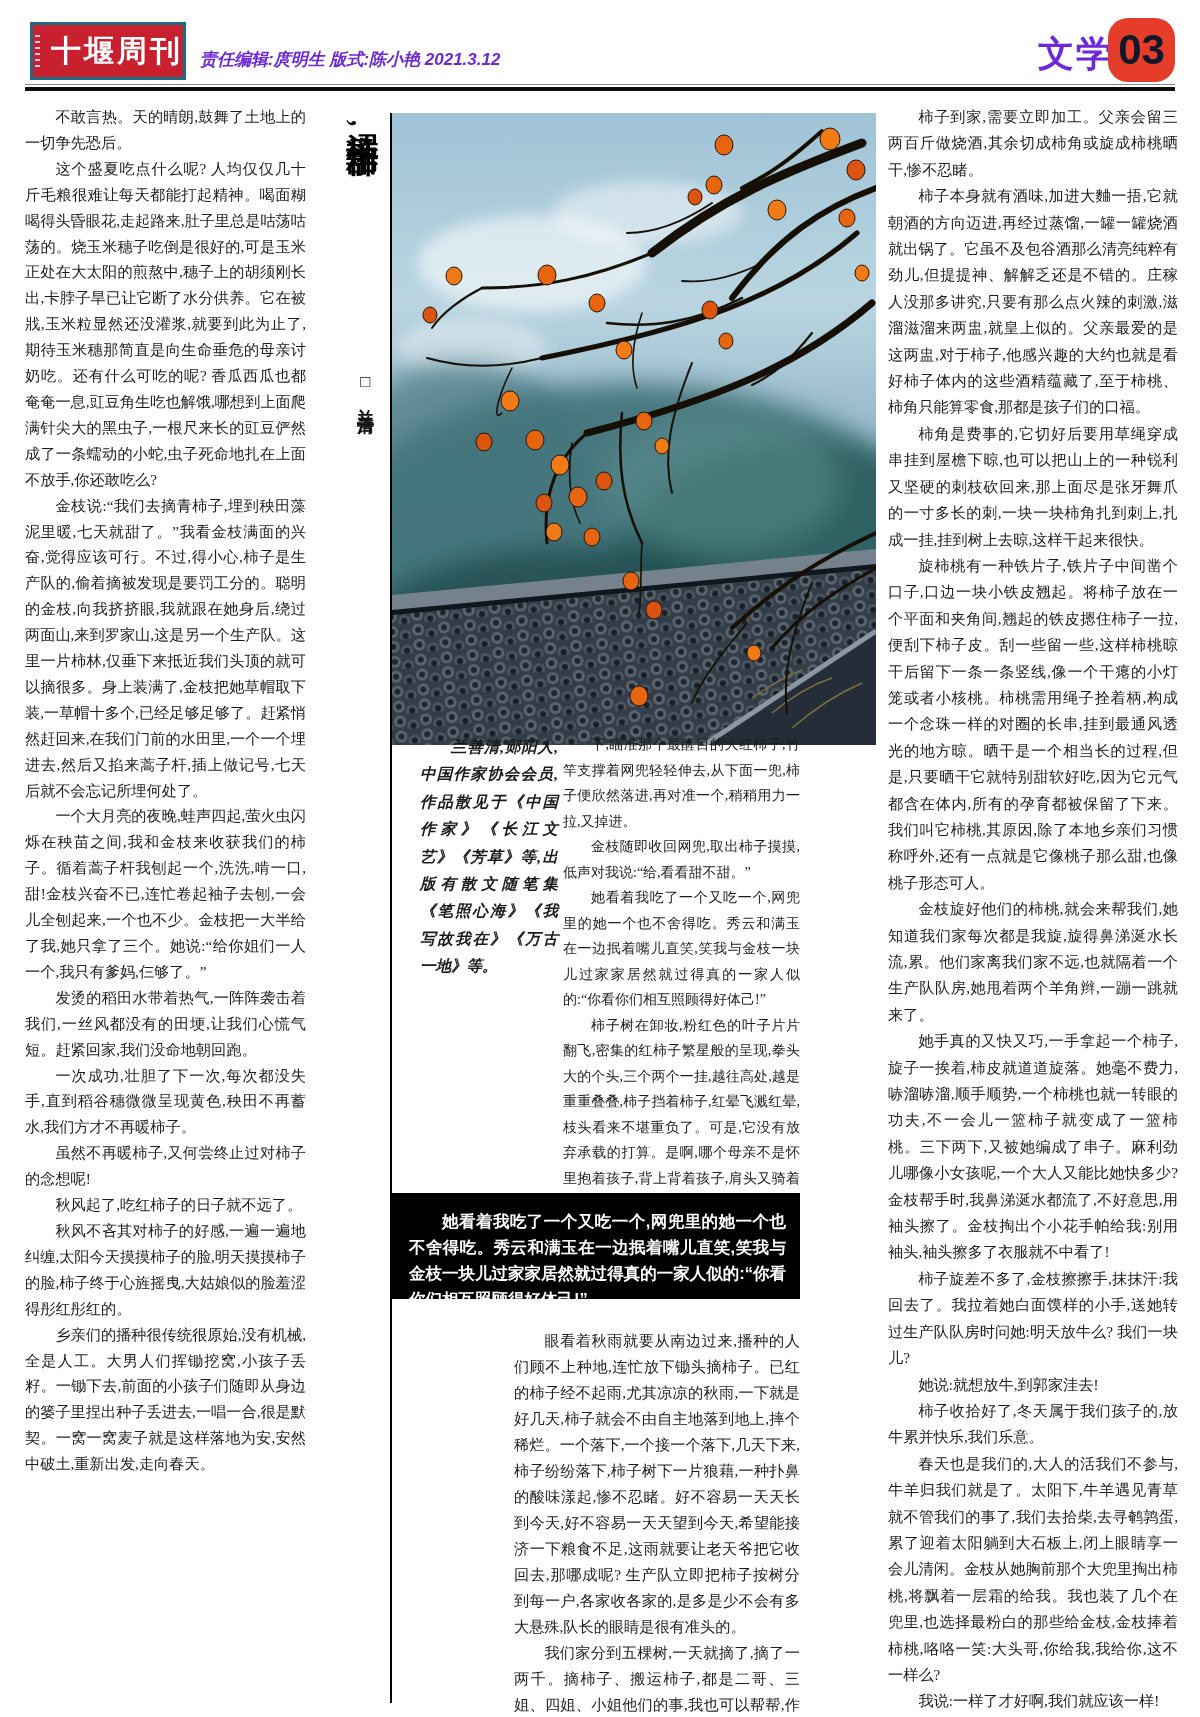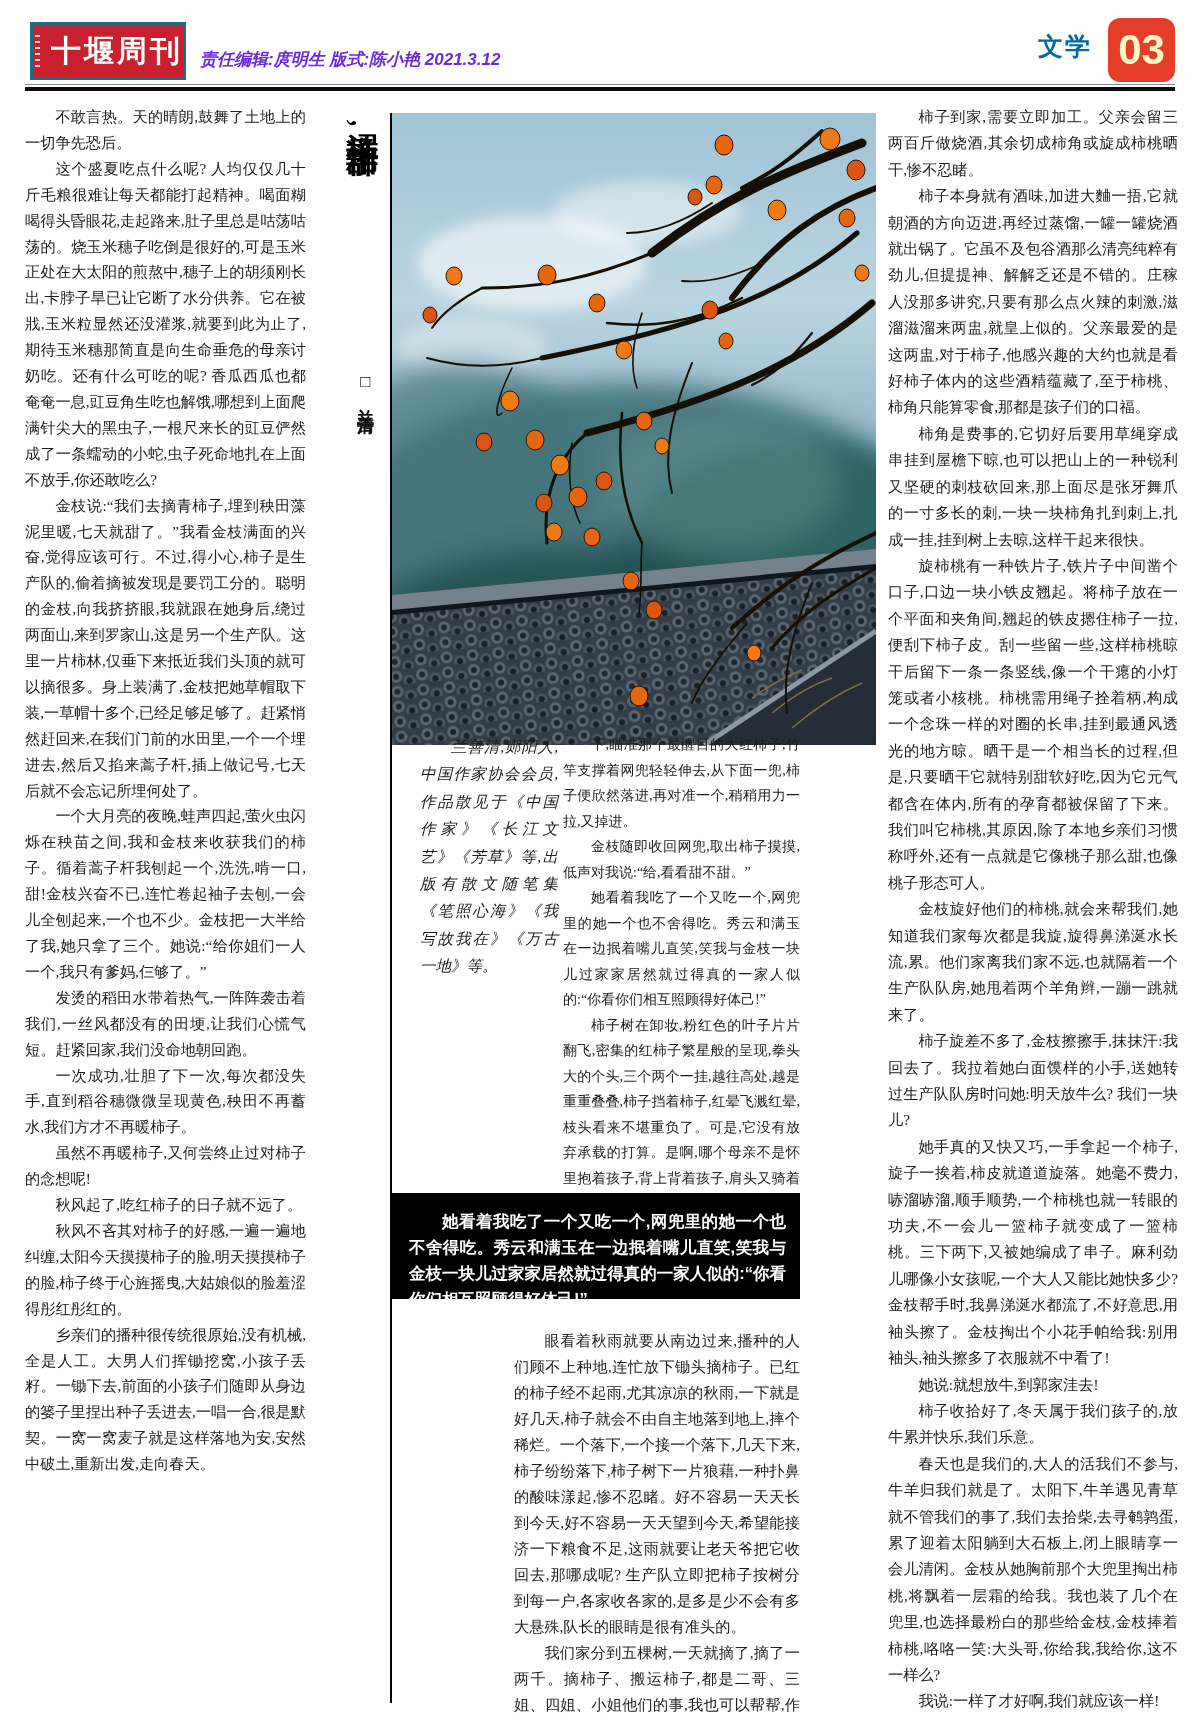--- a/index.html
+++ b/index.html
@@ -8,45 +8,45 @@
   
   .logo-box{position:absolute;left:30px;top:22px;width:150px;height:52px;background:#c8202f;
             border:3px solid #1b6d86;display:flex;align-items:center;justify-content:flex-end;}
   .logo-side{position:absolute;left:2px;top:6px;width:5px;height:40px;
              background:repeating-linear-gradient(#c8202f 0 4px,#ffffff 4px 6px);opacity:.8;}
   .logo-text{color:#fff;font-family:"Liberation Sans","DejaVu Sans",sans-serif;
              font-weight:bold;font-size:30px;letter-spacing:3px;white-space:nowrap;}
   .editor-line{position:absolute;left:200px;top:48px;font-family:"Liberation Sans",sans-serif;
                font-weight:bold;font-style:italic;font-size:17px;color:#6d28d9;}
   .section-label{position:absolute;left:1038px;top:30px;font-family:"Liberation Sans",sans-serif;
-                 font-weight:bold;font-size:25px;color:#0369a1;letter-spacing:2px;}
+                 font-weight:bold;font-size:36px;color:#6d28d9;letter-spacing:2px;}
   .page-badge{position:absolute;left:1108px;top:18px;width:67px;height:64px;background:#e63c2a;
-              border-radius:12px;display:flex;align-items:center;justify-content:center;
-              color:#fef9c3;font-family:"Liberation Sans",sans-serif;font-weight:bold;font-size:42px;}
+              border-radius:20px;display:flex;align-items:center;justify-content:center;
+              color:#0f172a;font-family:"Liberation Sans",sans-serif;font-weight:bold;font-size:42px;}
   .rule-thin{position:absolute;left:25px;top:84px;width:1150px;height:1px;background:#8a8a8a;}
   .rule-thick{position:absolute;left:25px;top:87px;width:1150px;height:4px;background:#0d0d0d;}
   
   .col{position:absolute;text-align:justify;}
   .col p{margin:0;text-indent:2em;}
   #col1{left:25px;top:104px;width:281px;font-size:15.2px;line-height:25.9px;}
   #col2a{left:563px;top:732px;width:237px;font-size:14px;line-height:25.5px;}
   #col2b{left:514px;top:1328px;width:286px;font-size:15.2px;line-height:26px;}
   #col3{left:888px;top:104px;width:290px;font-size:15.2px;line-height:26.4px;}
   
   .v-title{position:absolute;left:341px;top:114px;height:200px;writing-mode:vertical-rl;
            font-weight:bold;font-size:25px;letter-spacing:2px;color:#000;
            transform:scaleX(1.3);transform-origin:left top;font-family:"Liberation Serif",serif;}
   .v-author{position:absolute;left:354px;top:372px;height:110px;writing-mode:vertical-rl;
             font-size:17px;letter-spacing:4px;color:#111;font-weight:bold;}
   .v-rule{position:absolute;left:390px;top:113px;width:2px;height:1590px;background:#000;}
   
   .photo{position:absolute;left:392px;top:113px;width:484px;height:632px;}
   
   .bio{position:absolute;left:420px;top:733px;width:138px;font-size:15.5px;line-height:27.4px;
-       font-style:italic;color:#1a1a1a;text-align:justify;}
+       font-style:italic;color:#1a1a1a;text-align:justify;font-weight:bold;}
   .bio p{margin:0;text-indent:2em;}
   
   .pull-quote{position:absolute;left:391px;top:1193px;width:409px;height:106px;background:#000;
               box-sizing:border-box;padding:15px 14px 0 18px;}
   .pull-quote p{margin:0;text-indent:2em;color:#fff;font-weight:bold;font-size:16.5px;
                 line-height:26px;text-align:justify;font-family:"Liberation Sans",sans-serif;}
 </style>
 </head>
 <body>
 
@@ -202,22 +202,22 @@
       <p>眼看着秋雨就要从南边过来,播种的人们顾不上种地,连忙放下锄头摘柿子。已红的柿子经不起雨,尤其凉凉的秋雨,一下就是好几天,柿子就会不由自主地落到地上,摔个稀烂。一个落下,一个接一个落下,几天下来,柿子纷纷落下,柿子树下一片狼藉,一种扑鼻的酸味漾起,惨不忍睹。好不容易一天天长到今天,好不容易一天天望到今天,希望能接济一下粮食不足,这雨就要让老天爷把它收回去,那哪成呢? 生产队立即把柿子按树分到每一户,各家收各家的,是多是少不会有多大悬殊,队长的眼睛是很有准头的。</p>
       <p>我们家分到五棵树,一天就摘了,摘了一两千。摘柿子、搬运柿子,都是二哥、三姐、四姐、小姐他们的事,我也可以帮帮,作用很小,可以忽略不计。</p>
     </div>
 
   <div id="col3" class="col">
       <p>柿子到家,需要立即加工。父亲会留三两百斤做烧酒,其余切成柿角或旋成柿桃晒干,惨不忍睹。</p>
       <p>柿子本身就有酒味,加进大麯一捂,它就朝酒的方向迈进,再经过蒸馏,一罐一罐烧酒就出锅了。它虽不及包谷酒那么清亮纯粹有劲儿,但提提神、解解乏还是不错的。庄稼人没那多讲究,只要有那么点火辣的刺激,滋溜滋溜来两盅,就皇上似的。父亲最爱的是这两盅,对于柿子,他感兴趣的大约也就是看好柿子体内的这些酒精蕴藏了,至于柿桃、柿角只能算零食,那都是孩子们的口福。</p>
       <p>柿角是费事的,它切好后要用草绳穿成串挂到屋檐下晾,也可以把山上的一种锐利又坚硬的刺枝砍回来,那上面尽是张牙舞爪的一寸多长的刺,一块一块柿角扎到刺上,扎成一挂,挂到树上去晾,这样干起来很快。</p>
       <p>旋柿桃有一种铁片子,铁片子中间凿个口子,口边一块小铁皮翘起。将柿子放在一个平面和夹角间,翘起的铁皮摁住柿子一拉,便刮下柿子皮。刮一些留一些,这样柿桃晾干后留下一条一条竖线,像一个干瘪的小灯笼或者小核桃。柿桃需用绳子拴着柄,构成一个念珠一样的对圈的长串,挂到最通风透光的地方晾。晒干是一个相当长的过程,但是,只要晒干它就特别甜软好吃,因为它元气都含在体内,所有的孕育都被保留了下来。我们叫它柿桃,其原因,除了本地乡亲们习惯称呼外,还有一点就是它像桃子那么甜,也像桃子形态可人。</p>
       <p>金枝旋好他们的柿桃,就会来帮我们,她知道我们家每次都是我旋,旋得鼻涕涎水长流,累。他们家离我们家不远,也就隔着一个生产队队房,她甩着两个羊角辫,一蹦一跳就来了。</p>
+      <p>她手真的又快又巧,一手拿起一个柿子,旋子一挨着,柿皮就道道旋落。她毫不费力,哧溜哧溜,顺手顺势,一个柿桃也就一转眼的功夫,不一会儿一篮柿子就变成了一篮柿桃。三下两下,又被她编成了串子。麻利劲儿哪像小女孩呢,一个大人又能比她快多少? 金枝帮手时,我鼻涕涎水都流了,不好意思,用袖头擦了。金枝掏出个小花手帕给我:别用袖头,袖头擦多了衣服就不中看了!</p>
       <p>柿子旋差不多了,金枝擦擦手,抹抹汗:我回去了。我拉着她白面馍样的小手,送她转过生产队队房时问她:明天放牛么? 我们一块儿?</p>
-      <p>她手真的又快又巧,一手拿起一个柿子,旋子一挨着,柿皮就道道旋落。她毫不费力,哧溜哧溜,顺手顺势,一个柿桃也就一转眼的功夫,不一会儿一篮柿子就变成了一篮柿桃。三下两下,又被她编成了串子。麻利劲儿哪像小女孩呢,一个大人又能比她快多少? 金枝帮手时,我鼻涕涎水都流了,不好意思,用袖头擦了。金枝掏出个小花手帕给我:别用袖头,袖头擦多了衣服就不中看了!</p>
       <p>她说:就想放牛,到郭家洼去!</p>
       <p>柿子收拾好了,冬天属于我们孩子的,放牛累并快乐,我们乐意。</p>
       <p>春天也是我们的,大人的活我们不参与,牛羊归我们就是了。太阳下,牛羊遇见青草就不管我们的事了,我们去拾柴,去寻鹌鹑蛋,累了迎着太阳躺到大石板上,闭上眼睛享一会儿清闲。金枝从她胸前那个大兜里掏出柿桃,将飘着一层霜的给我。我也装了几个在兜里,也选择最粉白的那些给金枝,金枝捧着柿桃,咯咯一笑:大头哥,你给我,我给你,这不一样么?</p>
       <p>我说:一样了才好啊,我们就应该一样!</p>
       <p>金枝又咯咯笑起来,笑得两个小小的羊角辫乱颤。</p>
     </div>
 
 </div>
 
 </body></html>

